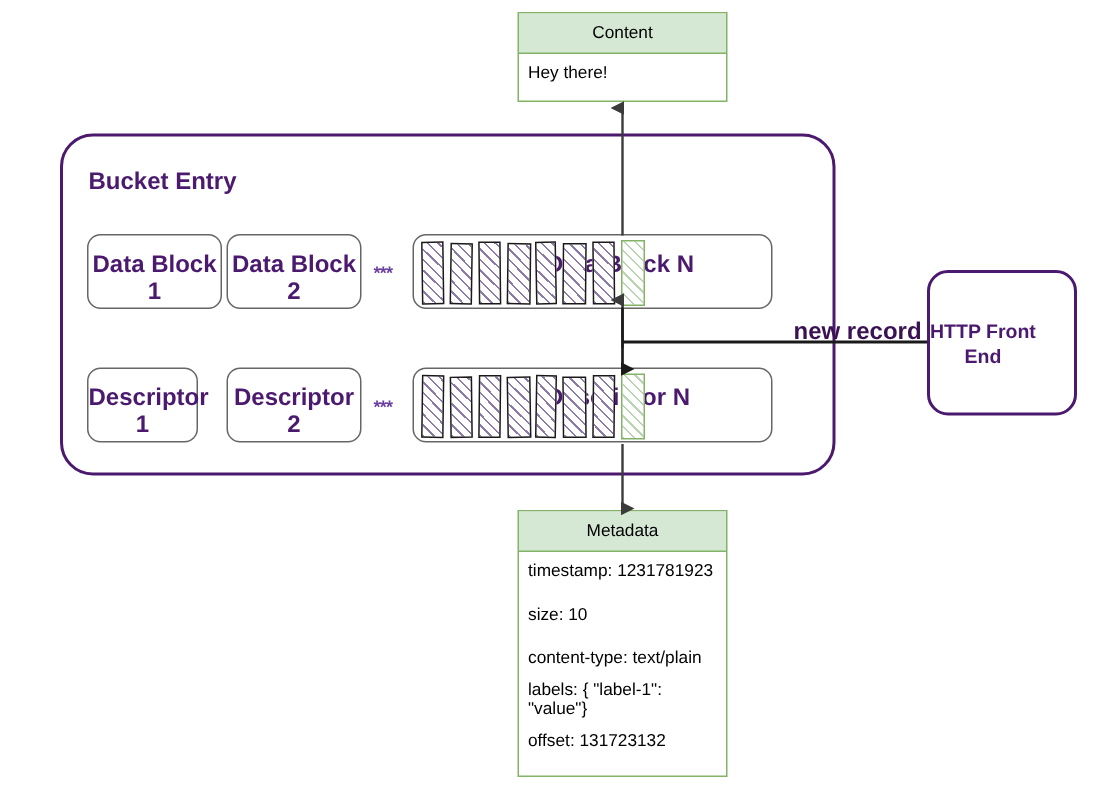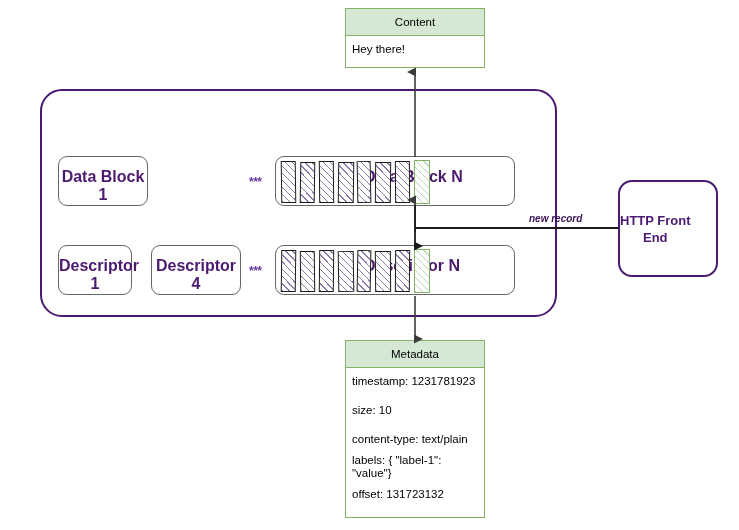--- a/index.html
+++ b/index.html
@@ -125,24 +125,23 @@
     font-size: 13px;
     font-weight: bold;
     display: flex;
     align-items: center;
     text-align: center;
     line-height: 17px;
   }
 
   #new-record-label {
     color: #3a1152;
-    font-size: 10px;
+    font-size: 16px;
     font-weight: bold;
     white-space: nowrap;
-    font-style: italic;
   }
 
   svg.overlay {
     position: absolute;
     left: 0; top: 0;
     width: 739px;
     height: 530px;
     pointer-events: none;
   }
 </style>
@@ -152,43 +151,47 @@
 <div id="stage">
 
   <div class="abs greenbox" id="content-box" style="left:345px; top:8px; width:140px; height:60px;">
     <div class="greenbox-head">Content</div>
     <div class="greenbox-body">Hey there!</div>
   </div>
 
   <div class="abs" id="bucket-entry" style="left:40px; top:89px; width:517px; height:228px;">
   </div>
 
+  <div class="abs" id="bucket-entry-title" style="left:59px; top:113px;">Bucket Entry</div>
 
   <div class="abs block" style="left:58px; top:156px; width:90px; height:50px;">
     <span class="block-label">Data Block 1</span>
+  </div>
+  <div class="abs block" style="left:151px; top:156px; width:90px; height:50px;">
+    <span class="block-label">Data Block 2</span>
   </div>
   <div class="abs sep" style="left:249px; top:175px;">***</div>
 
   <div class="abs block" style="left:275px; top:156px; width:240px; height:50px;">
     <span class="block-label leftish">Data Block N</span>
     <div class="strip" style="left:5px;  top:4px; width:15px; height:42px; transform:rotate(-0.8deg);"></div>
     <div class="strip" style="left:24px; top:5px; width:15px; height:41px; transform:rotate(0.9deg);"></div>
     <div class="strip" style="left:43px; top:4px; width:15px; height:42px; transform:rotate(-0.6deg);"></div>
     <div class="strip" style="left:62px; top:5px; width:16px; height:41px; transform:rotate(0.7deg);"></div>
     <div class="strip" style="left:81px; top:4px; width:14px; height:42px; transform:rotate(-1deg);"></div>
     <div class="strip" style="left:99px; top:5px; width:16px; height:41px; transform:rotate(0.5deg);"></div>
     <div class="strip" style="left:119px; top:4px; width:15px; height:42px; transform:rotate(-0.5deg);"></div>
     <div class="strip green" style="left:138px; top:3px; width:16px; height:44px;"></div>
   </div>
 
   <div class="abs block" style="left:58px; top:245px; width:74px; height:50px;">
     <span class="block-label">Descriptor 1</span>
   </div>
   <div class="abs block" style="left:151px; top:245px; width:90px; height:50px;">
-    <span class="block-label">Descriptor 4</span>
+    <span class="block-label">Descriptor 2</span>
   </div>
   <div class="abs sep" style="left:249px; top:264px;">***</div>
 
   <div class="abs block" style="left:275px; top:245px; width:240px; height:50px;">
     <span class="block-label leftish">Descriptor N</span>
     <div class="strip" style="left:5px;  top:4px; width:15px; height:42px; transform:rotate(0.8deg);"></div>
     <div class="strip" style="left:24px; top:5px; width:15px; height:41px; transform:rotate(-0.7deg);"></div>
     <div class="strip" style="left:43px; top:4px; width:15px; height:42px; transform:rotate(0.6deg);"></div>
     <div class="strip" style="left:62px; top:5px; width:16px; height:41px; transform:rotate(-0.9deg);"></div>
     <div class="strip" style="left:81px; top:4px; width:14px; height:42px; transform:rotate(1deg);"></div>

